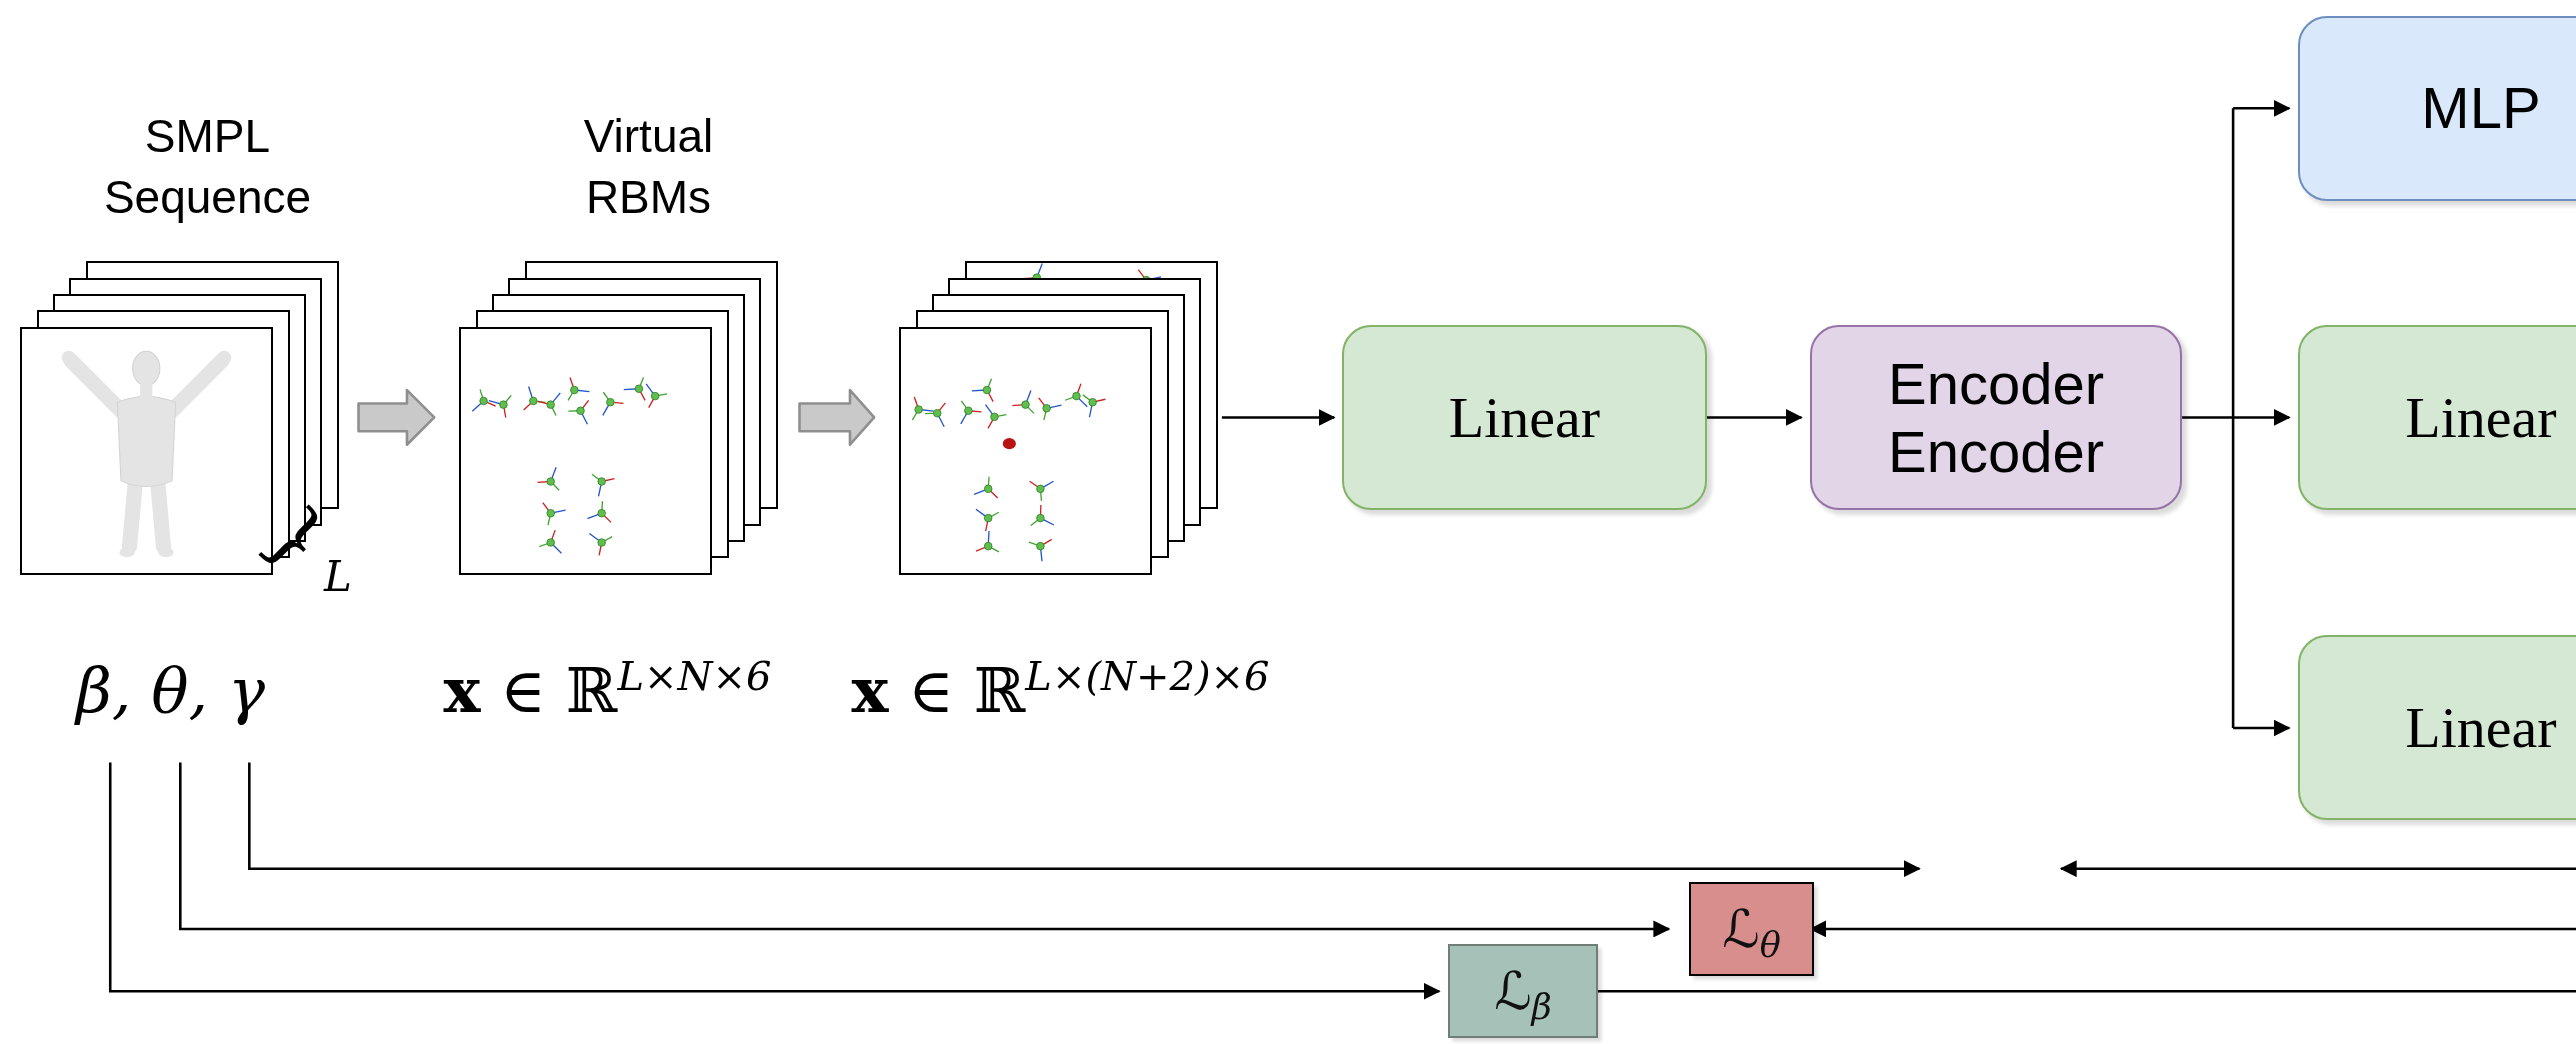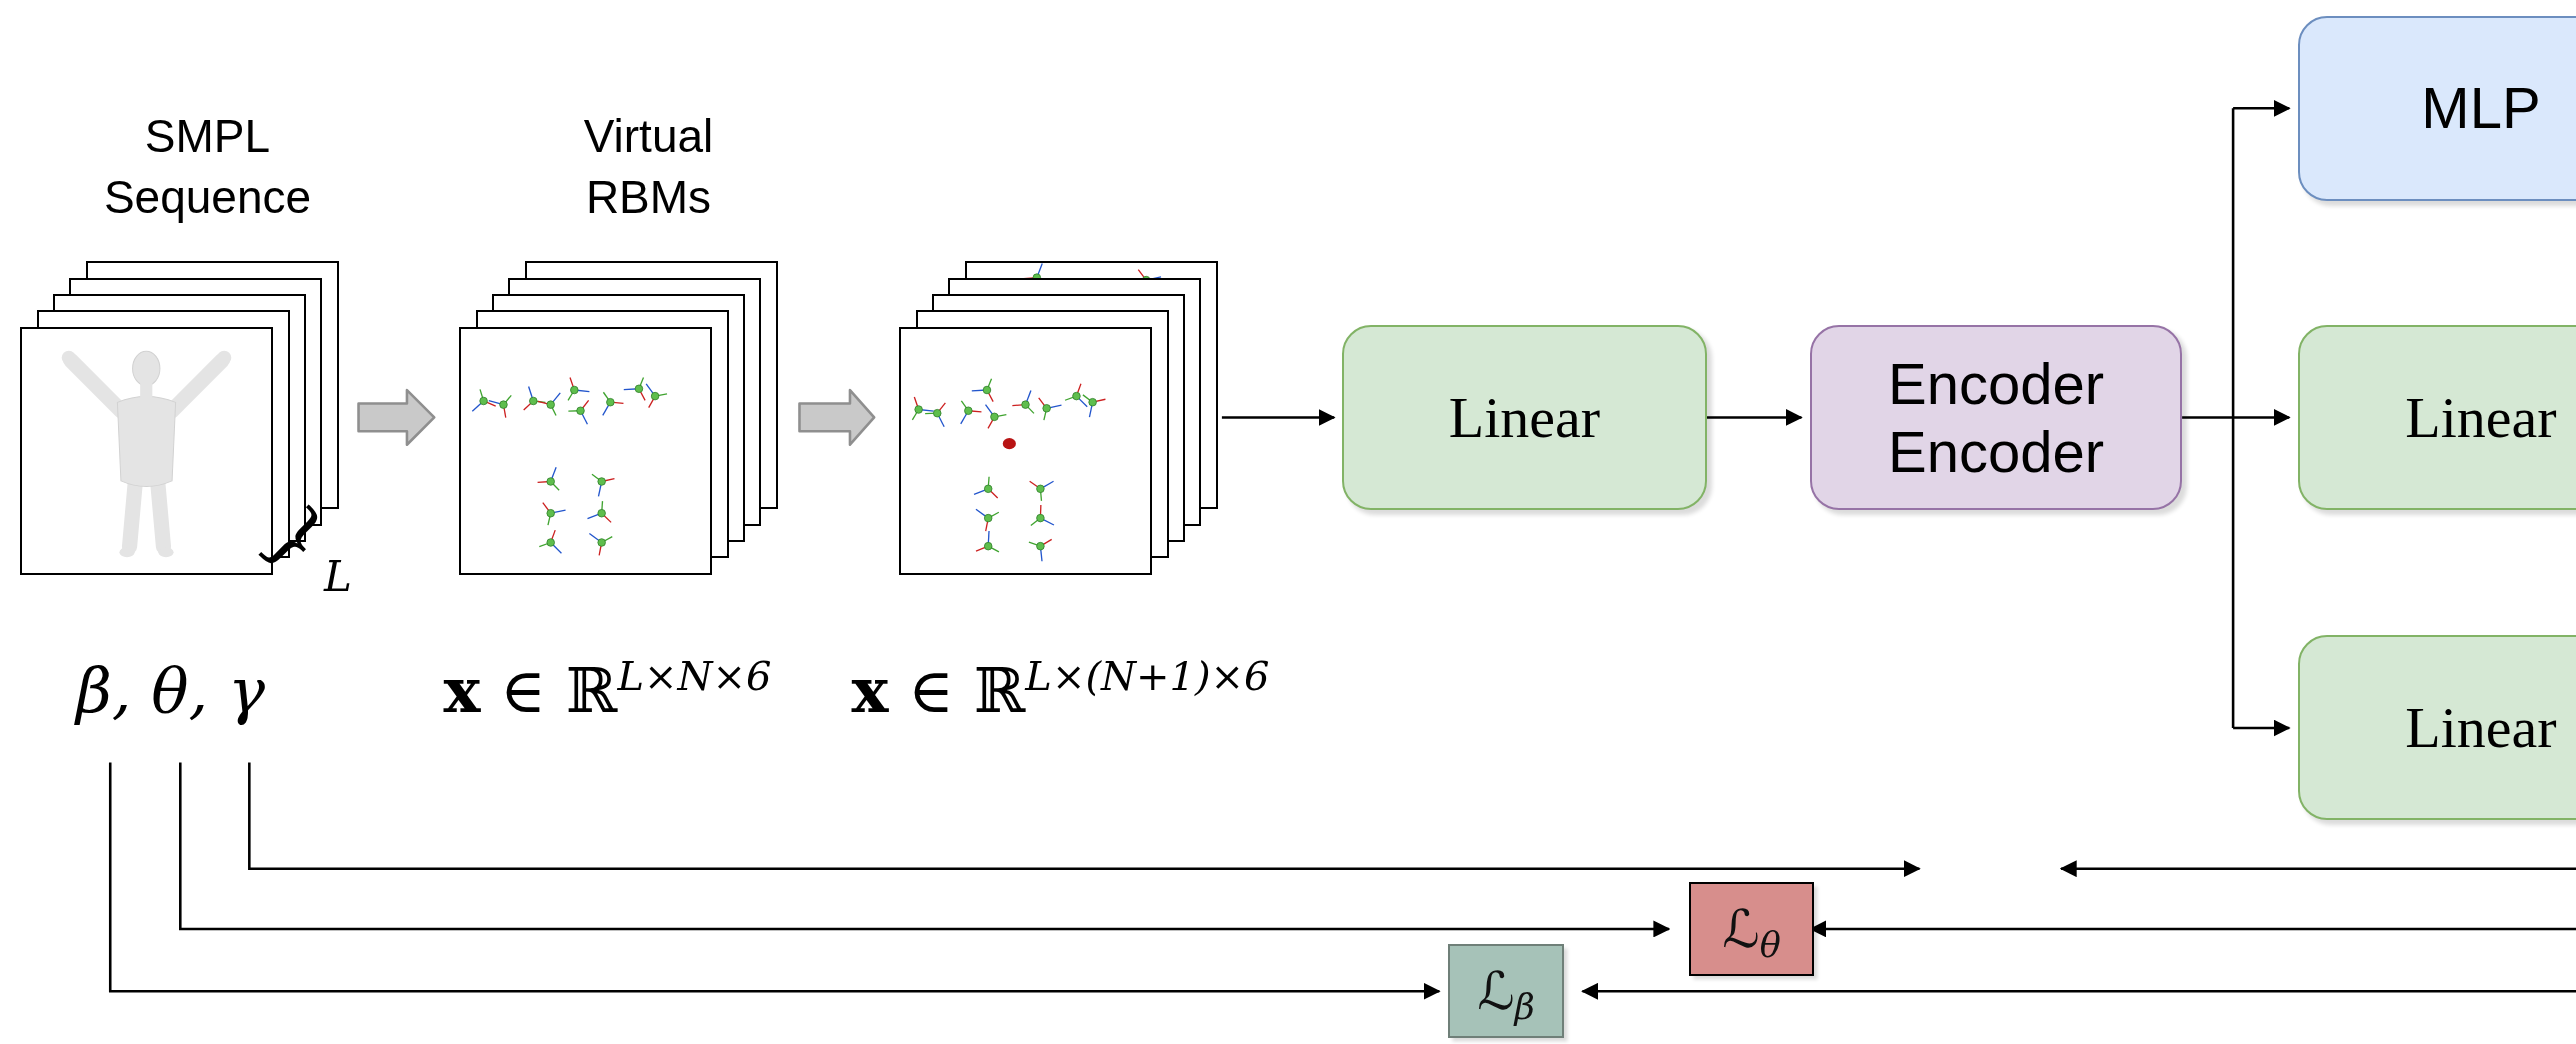--- a/index.html
+++ b/index.html
@@ -357,21 +357,21 @@
 
   <div class="in-math math" style="left:324px;">
     <span class="vec">x</span>
     <span class="inop">∈</span>
     <span class="bb">ℝ</span><sup>L×N×6</sup>
   </div>
 
   <div class="in-math math" style="left:777px;">
     <span class="vec">x</span>
     <span class="inop">∈</span>
-    <span class="bb">ℝ</span><sup>L×(N+1)×6</sup>
+    <span class="bb">ℝ</span><sup>L×(N+2)×6</sup>
   </div>
 
   <div class="box green" style="left:1342px;top:325px;width:365px;height:185px;">
     <div>Linear</div>
   </div>
 
   <div class="box purple" style="left:1810px;top:325px;width:372px;height:185px;">
     <div>Encoder</div>
     <div>Encoder</div>
   </div>
@@ -384,18 +384,18 @@
     <div>Linear</div>
   </div>
 
   <div class="box green" style="left:2298px;top:635px;width:366px;height:185px;">
     <div>Linear</div>
   </div>
 
   <div class="lossbox loss-red" style="left:1677px;top:882px;width:125px;height:94px;margin-left:12px;">
     <span class="scriptL"><span>ℒ</span><sub>θ</sub></span>
   </div>
-  <div class="lossbox loss-teal" style="left:1448px;top:944px;width:116px;height:94px;">
+  <div class="lossbox loss-teal" style="left:1448px;top:944px;width:150px;height:94px;">
     <span class="scriptL"><span>ℒ</span><sub>β</sub></span>
   </div>
 
 </div>
 
 
 </body></html>

